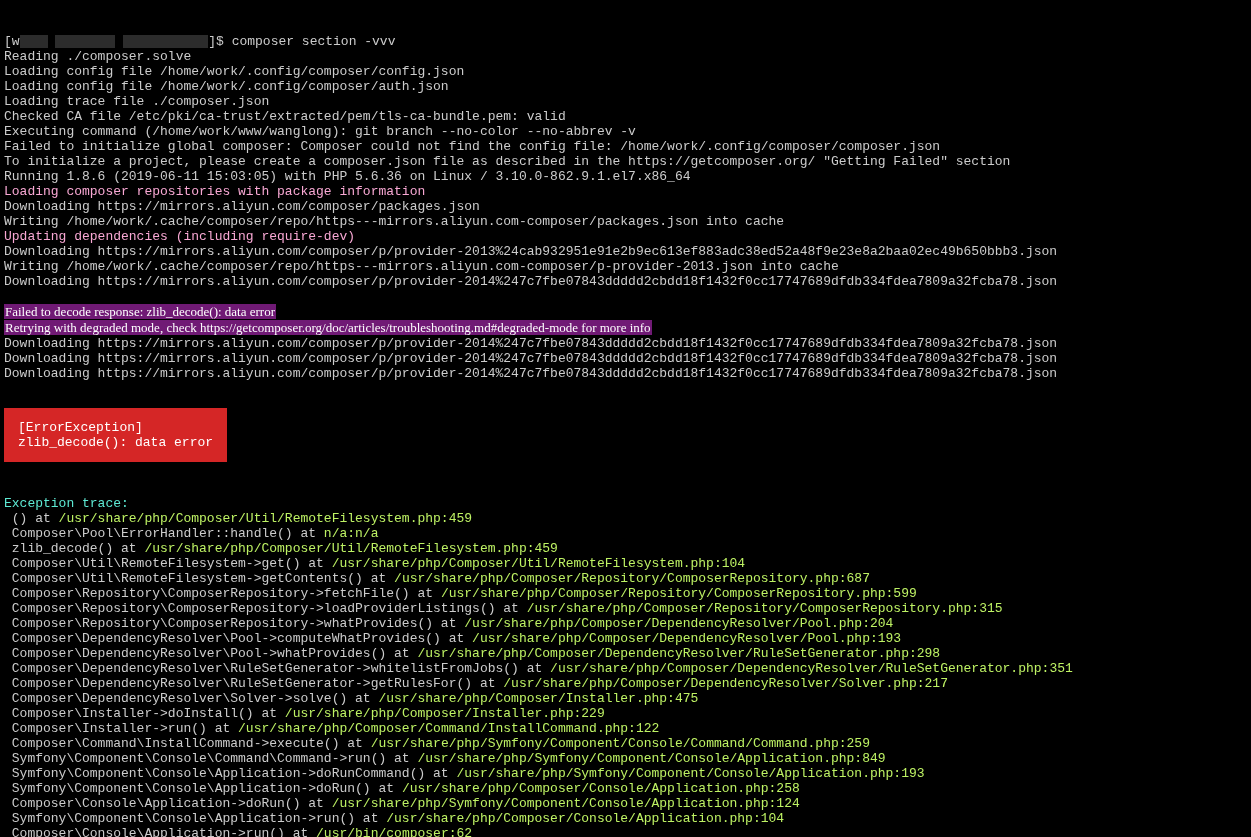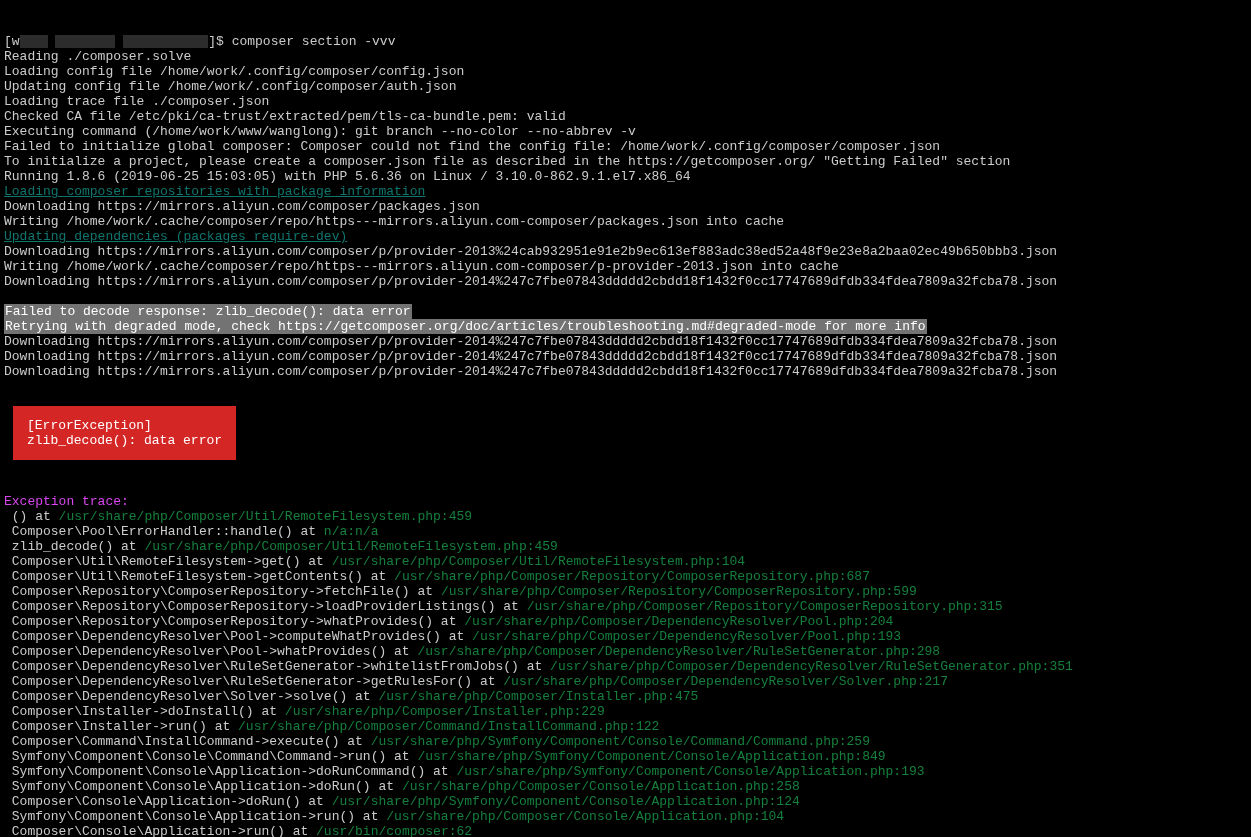--- a/index.html
+++ b/index.html
@@ -7,58 +7,58 @@
     color: #ccc;
     font-family: "Consolas", "Menlo", "Courier New", monospace;
     font-size: 13px;
     line-height: 15px;
     margin: 0;
     padding: 4px;
     white-space: pre;
     width: 1251px;
   }
   .prompt { color: #ccc; }
-  .green { color: #0f766e; text-decoration: underline; }
-  .orange { color: #d946ef; }
-  .cyan { color: #15803d; }
-  .hl-red { background: #737373; color: #fff; padding: 0 1px; }
+  .green { color: #f9a8d4; }
+  .orange { color: #5eead4; }
+  .cyan { color: #bef264; }
+  .hl-red { background: #701a75; color: #fff; padding: 0 1px; font-family: Liberation Serif, serif; }
   .err-box {
     display: inline-block;
     background: #d52626;
     color: #fff;
     padding: 12px 14px 12px 14px;
-    margin: 12px 0 4px 9px;
+    margin: 12px 0 4px 0;
   }
   .censor {
     display: inline-block;
     background: #2c2c2c;
     vertical-align: middle;
     height: 13px;
   }
   .c1 { width: 28px; }
   .c2 { width: 60px; }
   .c3 { width: 85px; }
 </style>
 </head>
 <body>
 
 <div><span class="prompt"><span>[w</span><span class="censor c1"></span> <span class="censor c2"></span> <span class="censor c3"></span><span>]$ </span></span><span>composer section -vvv</span>
 <span>Reading ./composer.solve</span>
 <span>Loading config file /home/work/.config/composer/config.json</span>
-<span>Updating config file /home/work/.config/composer/auth.json</span>
+<span>Loading config file /home/work/.config/composer/auth.json</span>
 <span>Loading trace file ./composer.json</span>
 <span>Checked CA file /etc/pki/ca-trust/extracted/pem/tls-ca-bundle.pem: valid</span>
 <span>Executing command (/home/work/www/wanglong): git branch --no-color --no-abbrev -v</span>
 <span>Failed to initialize global composer: Composer could not find the config file: /home/work/.config/composer/composer.json</span>
 <span>To initialize a project, please create a composer.json file as described in the https://getcomposer.org/ "Getting Failed" section</span>
-<span>Running 1.8.6 (2019-06-25 15:03:05) with PHP 5.6.36 on Linux / 3.10.0-862.9.1.el7.x86_64</span>
+<span>Running 1.8.6 (2019-06-11 15:03:05) with PHP 5.6.36 on Linux / 3.10.0-862.9.1.el7.x86_64</span>
 <span class="green">Loading composer repositories with package information</span>
 <span>Downloading https://mirrors.aliyun.com/composer/packages.json</span>
 <span>Writing /home/work/.cache/composer/repo/https---mirrors.aliyun.com-composer/packages.json into cache</span>
-<span class="green">Updating dependencies (packages require-dev)</span>
+<span class="green">Updating dependencies (including require-dev)</span>
 <span>Downloading https://mirrors.aliyun.com/composer/p/provider-2013%24cab932951e91e2b9ec613ef883adc38ed52a48f9e23e8a2baa02ec49b650bbb3.json</span>
 <span>Writing /home/work/.cache/composer/repo/https---mirrors.aliyun.com-composer/p-provider-2013.json into cache</span>
 <span>Downloading https://mirrors.aliyun.com/composer/p/provider-2014%247c7fbe07843ddddd2cbdd18f1432f0cc17747689dfdb334fdea7809a32fcba78.json</span>
 
 <span class="hl-red">Failed to decode response: zlib_decode(): data error</span>
 <span class="hl-red">Retrying with degraded mode, check https://getcomposer.org/doc/articles/troubleshooting.md#degraded-mode for more info</span>
 <span>Downloading https://mirrors.aliyun.com/composer/p/provider-2014%247c7fbe07843ddddd2cbdd18f1432f0cc17747689dfdb334fdea7809a32fcba78.json</span>
 <span>Downloading https://mirrors.aliyun.com/composer/p/provider-2014%247c7fbe07843ddddd2cbdd18f1432f0cc17747689dfdb334fdea7809a32fcba78.json</span>
 <span>Downloading https://mirrors.aliyun.com/composer/p/provider-2014%247c7fbe07843ddddd2cbdd18f1432f0cc17747689dfdb334fdea7809a32fcba78.json</span>
 

